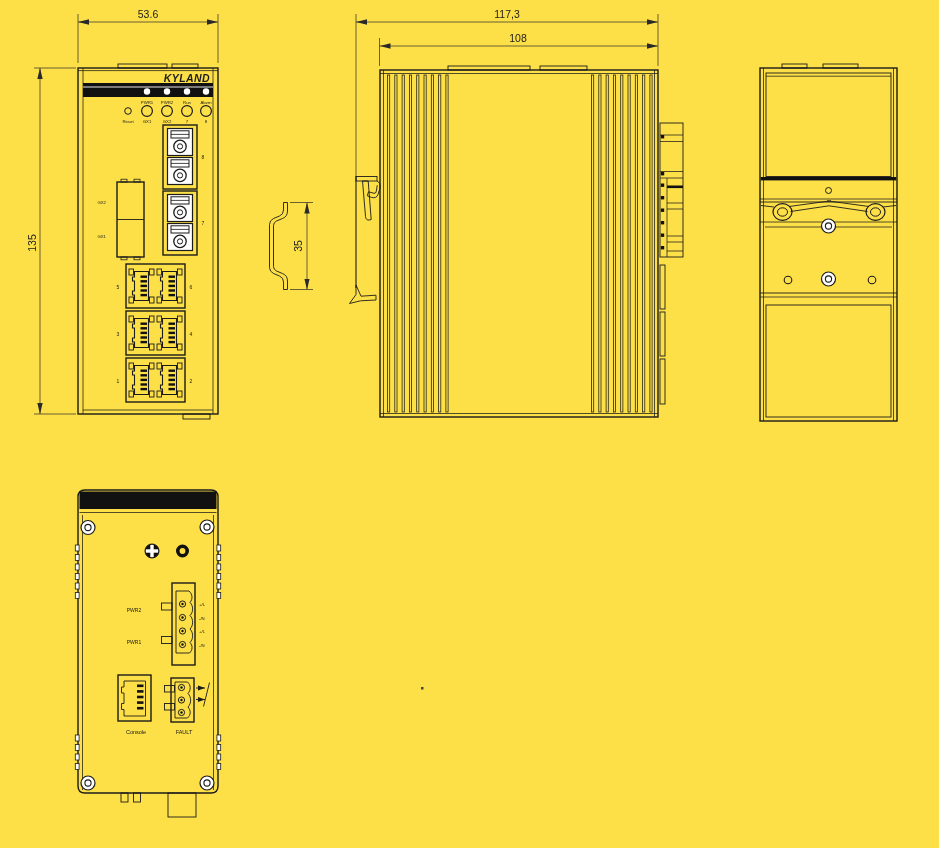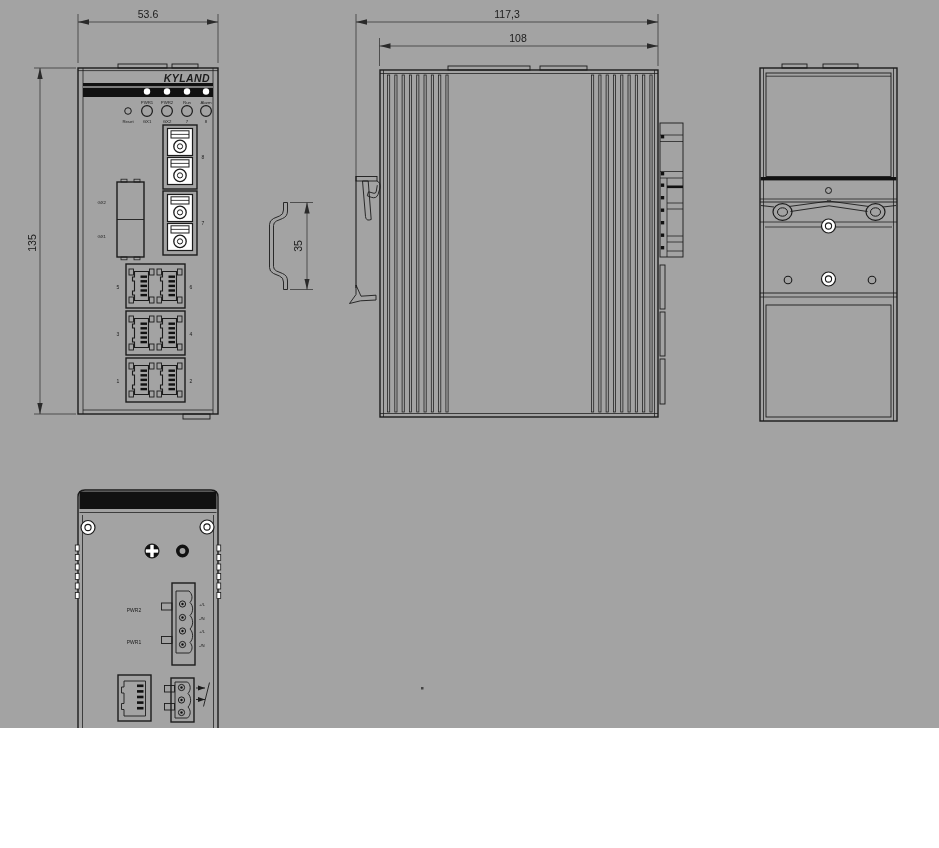--- a/index.html
+++ b/index.html
@@ -1,16 +1,16 @@
 <!DOCTYPE html>
 <html><head>
 <meta charset="utf-8">
 <style>
   html,body{margin:0;padding:0;background:#fff;}
-  .canvas{position:relative;width:939px;height:728px;background:#a3a3a3;overflow:hidden;}
+  .canvas{position:relative;width:939px;height:848px;background:#fde047;overflow:hidden;}
   svg{display:block;}
   text{font-family:"Liberation Sans", sans-serif;fill:#1b1b1b;}
   .dim-text{font-size:10.5px;}
   .tiny{font-size:4.3px;}
   .small{font-size:5px;}
   .label{font-size:5.5px;}
   .brand{font-size:10.5px;font-weight:bold;font-style:italic;letter-spacing:.4px;}
   .ln{stroke:#1b1b1b;fill:none;}
   .dim{stroke:#2a2a2a;stroke-width:.7;fill:none;}
   .w13{stroke-width:1.4;}

